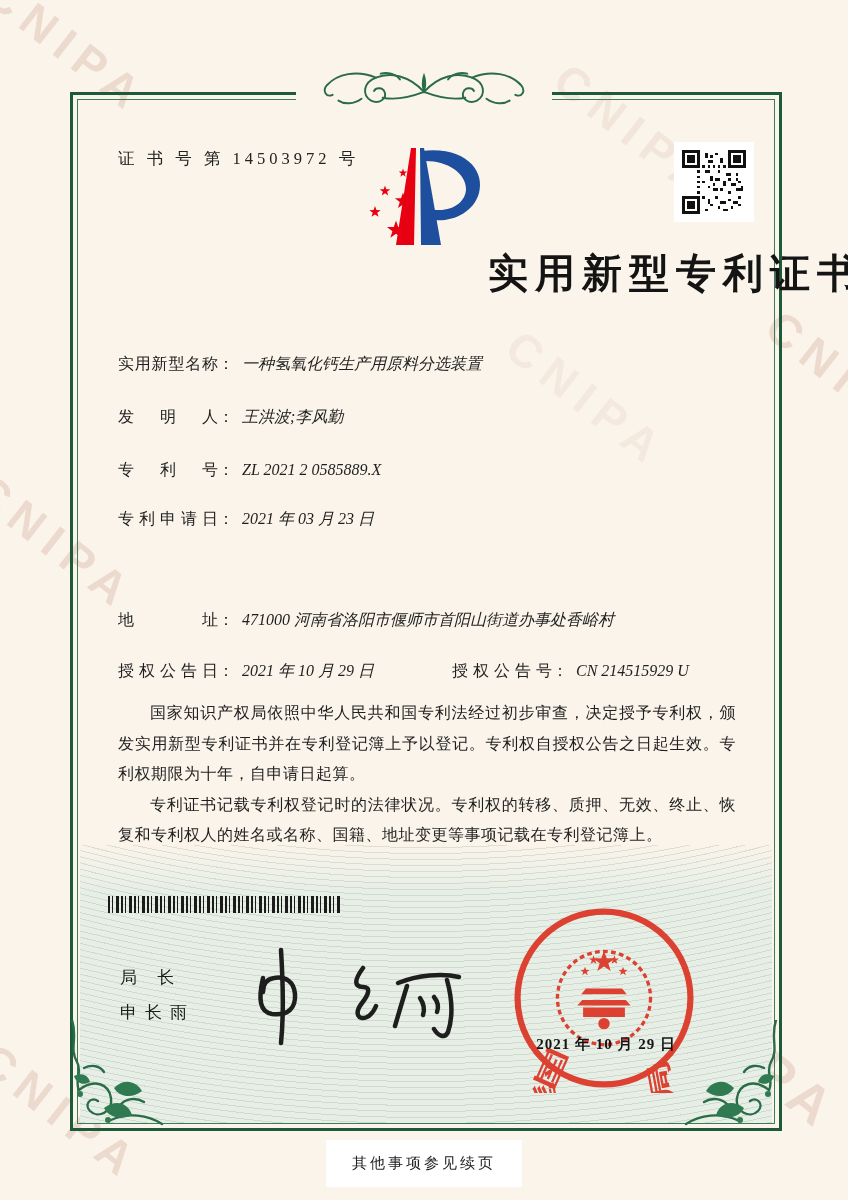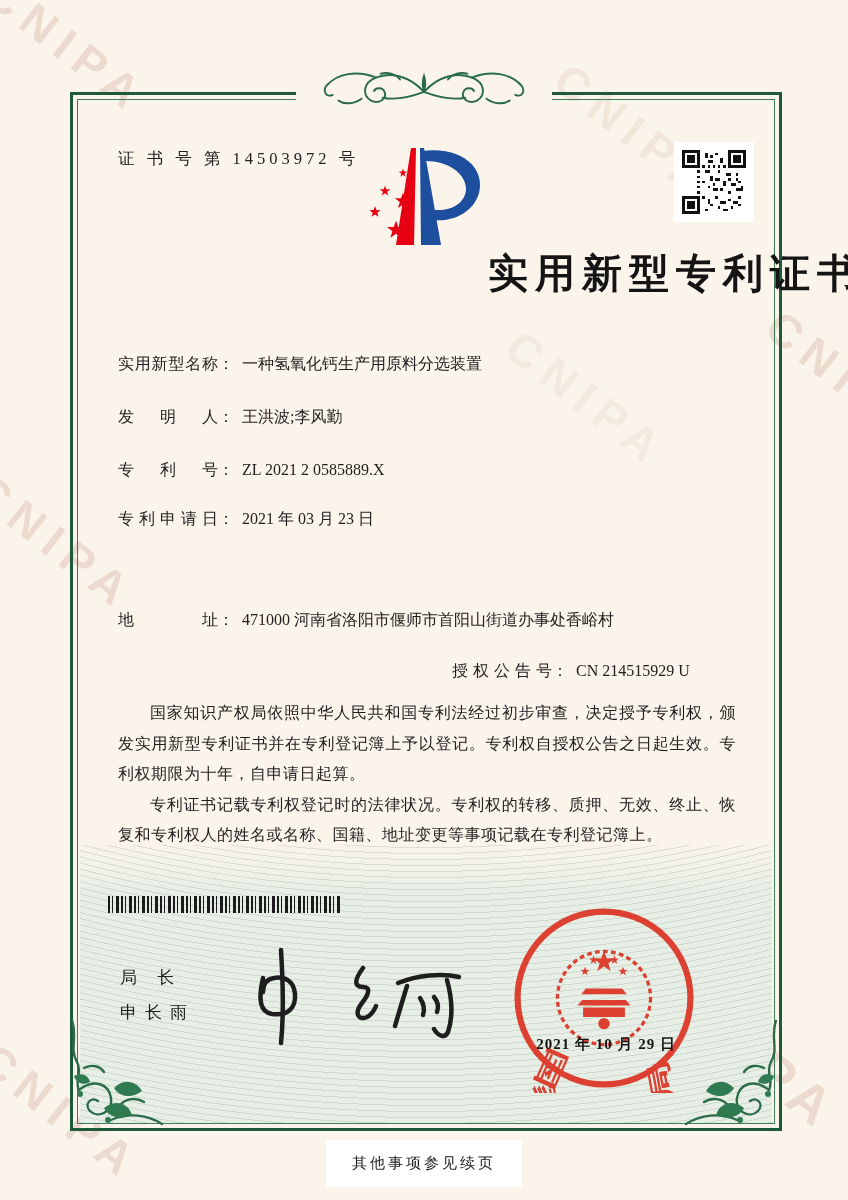--- a/index.html
+++ b/index.html
@@ -33,21 +33,21 @@
 
   .cert-no{position:absolute;left:118px;top:148px;font-size:16.5px;letter-spacing:4px;color:#222;}
   .logo{position:absolute;left:362px;top:145px;width:125px;height:105px;}
   .qr-box{position:absolute;left:674px;top:142px;width:80px;height:80px;background:#ffffff;
       display:flex;align-items:center;justify-content:center;}
   .title{position:absolute;left:16px;top:246px;width:848px;text-align:right;
       font-size:40px;font-weight:bold;letter-spacing:7px;text-indent:7px;color:#141414;}
 
   .field{position:absolute;left:118px;font-size:16px;color:#1f1f1f;white-space:nowrap;}
   .flabel{display:inline-block;width:100px;text-align:justify;text-align-last:justify;}
-  .fvalue{margin-left:8px;}
+  .fvalue{margin-left:8px;font-style:italic;}
   .f0{top:354px;} .f1{top:407px;} .f2{top:460px;} .f3{top:509px;}
   .f4{top:561px;} .f5{top:610px;} .f6{top:661px;}
   .f7{top:661px;left:452px;}
 
   .paras{position:absolute;left:118px;top:698px;width:618px;}
   .paras p{margin:0;font-size:16px;line-height:30.5px;text-align:justify;
       text-indent:2em;color:#1f1f1f;letter-spacing:0.5px;}
 
   .barcode{position:absolute;left:108px;top:896px;width:232px;height:17px;
       background:repeating-linear-gradient(90deg,#1b1b1b 0 2px,rgba(0,0,0,0) 2px 4px,
@@ -231,20 +231,23 @@
     </div>
     <div class="field f2">
       <span class="flabel">专利号</span><span>：</span><span class="fvalue">ZL 2021 2 0585889.X</span>
     </div>
     <div class="field f3">
       <span class="flabel">专利申请日</span><span>：</span><span class="fvalue">2021 年 03 月 23 日</span>
     </div>
     <div class="field f5">
       <span class="flabel">地址</span><span>：</span><span class="fvalue">471000 河南省洛阳市偃师市首阳山街道办事处香峪村</span>
     </div>
+    <div class="field f6">
+      <span class="flabel">授权公告日</span><span>：</span><span class="fvalue">2021 年 10 月 29 日</span>
+    </div>
     <div class="field f7">
       <span class="flabel">授权公告号</span><span>：</span><span class="fvalue">CN 214515929 U</span>
     </div>
 
     <div class="paras">
       <p>国家知识产权局依照中华人民共和国专利法经过初步审查，决定授予专利权，颁发实用新型专利证书并在专利登记簿上予以登记。专利权自授权公告之日起生效。专利权期限为十年，自申请日起算。</p>
       <p>专利证书记载专利权登记时的法律状况。专利权的转移、质押、无效、终止、恢复和专利权人的姓名或名称、国籍、地址变更等事项记载在专利登记簿上。</p>
     </div>
 
     <div class="barcode"></div>

